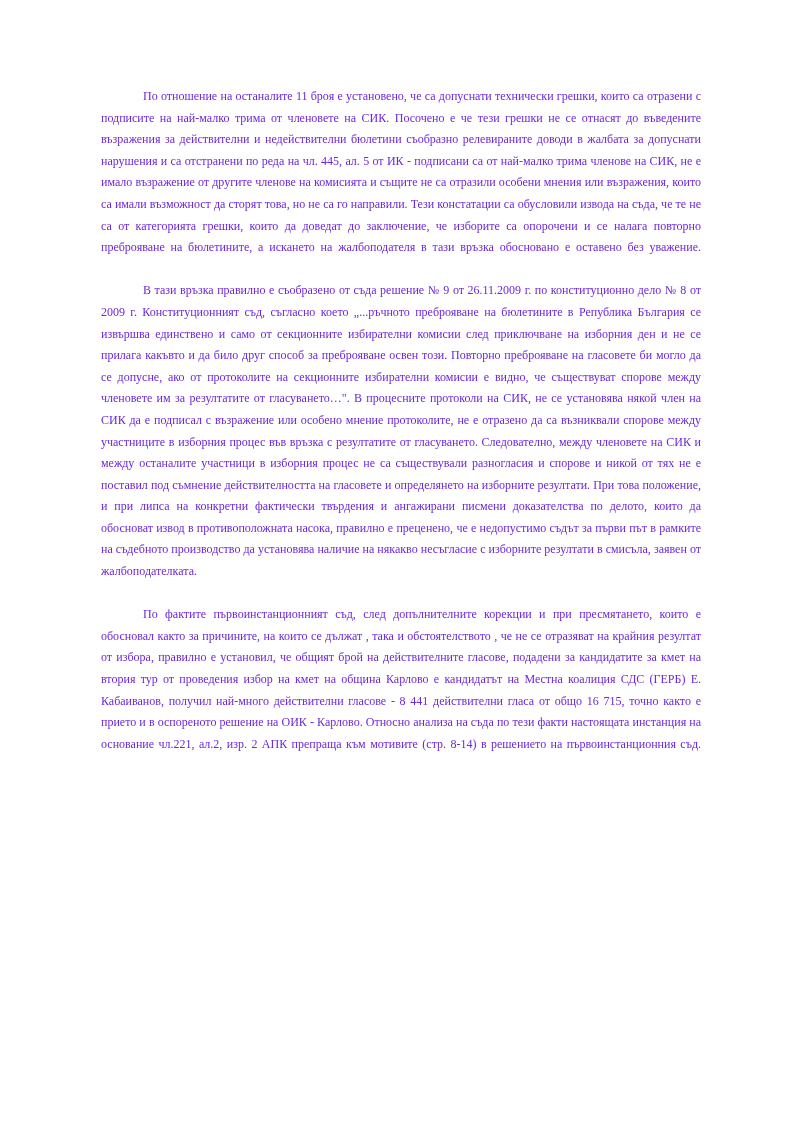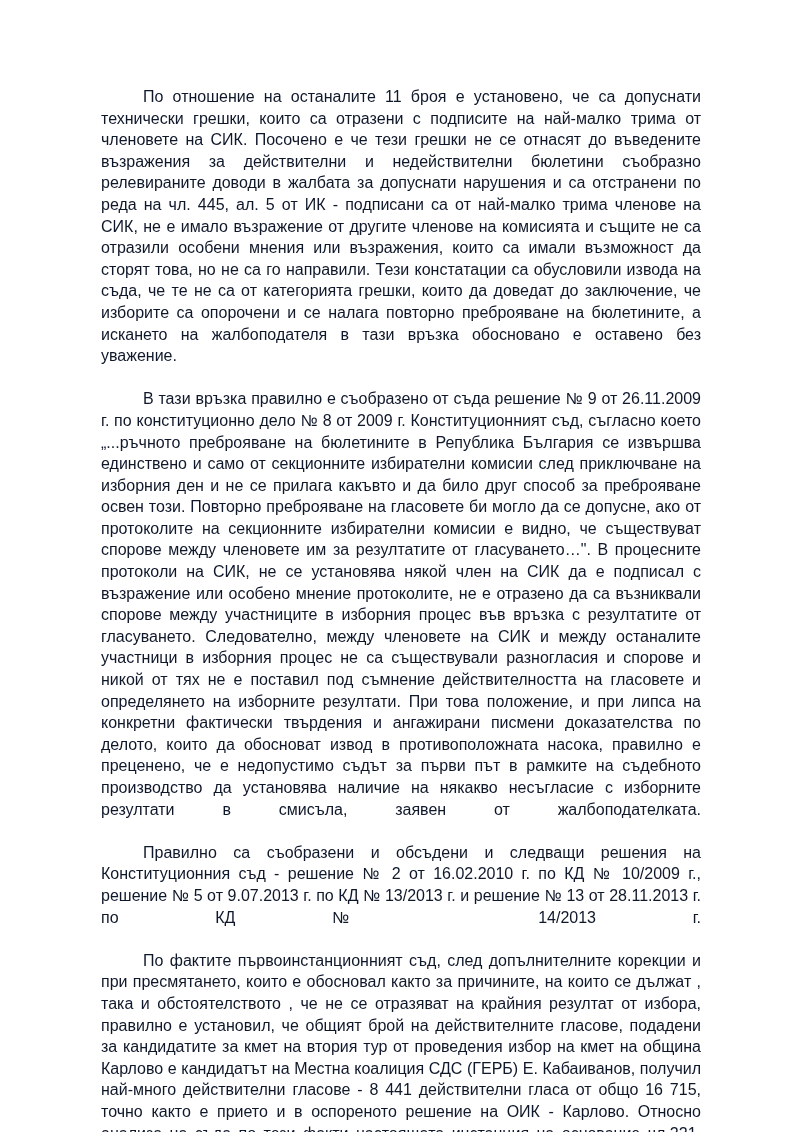--- a/index.html
+++ b/index.html
@@ -27,41 +27,40 @@
     top: 86px;
     width: 600px;
   }
 
   .para {
     margin: 0 0 0 0;
     padding: 0;
     text-indent: 42px;
     text-align: justify;
     text-justify: inter-word;
-    font-size: 16px;
+    font-size: 12px;
     line-height: 21.6px;
-    color: #0f172a;
-    font-family: Liberation Sans, sans-serif;
+    color: #6d28d9;
+    font-family: Liberation Serif, serif;
     letter-spacing: 0px;
     word-spacing: 0px;
     hyphens: none;
     -webkit-hyphens: none;
   }
 
   
   .para::after {
     content: "";
     display: inline-block;
     width: 100%;
   }
 </style>
 </head>
 <body>
 
 <div class="page">
   <div class="doc-body">
     <p class="para">По отношение на останалите 11 броя е установено, че са допуснати технически грешки, които са отразени с подписите на най-малко трима от членовете на СИК. Посочено е че тези грешки не се отнасят до въведените възражения за действителни и недействителни бюлетини съобразно релевираните доводи в жалбата за допуснати нарушения и са отстранени по реда на чл. 445, ал. 5 от ИК - подписани са от най-малко трима членове на СИК, не е имало възражение от другите членове на комисията и същите не са отразили особени мнения или възражения, които са имали възможност да сторят това, но не са го направили. Тези констатации са обусловили извода на съда, че те не са от категорията грешки, които да доведат до заключение, че изборите са опорочени и се налага повторно преброяване на бюлетините, а искането на жалбоподателя в тази връзка обосновано е оставено без уважение.</p>
     <p class="para">В тази връзка правилно е съобразено от съда решение № 9 от 26.11.2009 г. по конституционно дело № 8 от 2009 г. Конституционният съд, съгласно което „...ръчното преброяване на бюлетините в Република България се извършва единствено и само от секционните избирателни комисии след приключване на изборния ден и не се прилага какъвто и да било друг способ за преброяване освен този. Повторно преброяване на гласовете би могло да се допусне, ако от протоколите на секционните избирателни комисии е видно, че съществуват спорове между членовете им за резултатите от гласуването…". В процесните протоколи на СИК, не се установява някой член на СИК да е подписал с възражение или особено мнение протоколите, не е отразено да са възниквали спорове между участниците в изборния процес във връзка с резултатите от гласуването. Следователно, между членовете на СИК и между останалите участници в изборния процес не са съществували разногласия и спорове и никой от тях не е поставил под съмнение действителността на гласовете и определянето на изборните резултати. При това положение, и при липса на конкретни фактически твърдения и ангажирани писмени доказателства по делото, които да обосноват извод в противоположната насока, правилно е преценено, че е недопустимо съдът за първи път в рамките на съдебното производство да установява наличие на някакво несъгласие с изборните резултати в смисъла, заявен от жалбоподателката.</p>
-    <p class="para">Правилно са съобразени и обсъдени и следващи решения на Конституционния съд - решение № 2 от 16.02.2010 г. по КД № 10/2009 г., решение № 5 от 9.07.2013 г. по КД № 13/2013 г. и решение № 13 от 28.11.2013 г. по КД № 14/2013 г.</p>
     <p class="para">По фактите първоинстанционният съд, след допълнителните корекции и при пресмятането, които е обосновал както за причините, на които се дължат , така и обстоятелството , че не се отразяват на крайния резултат от избора, правилно е установил, че общият брой на действителните гласове, подадени за кандидатите за кмет на втория тур от проведения избор на кмет на община Карлово е кандидатът на Местна коалиция СДС (ГЕРБ) Е. Кабаиванов, получил най-много действителни гласове - 8 441 действителни гласа от общо 16 715, точно както е прието и в оспореното решение на ОИК - Карлово. Относно анализа на съда по тези факти настоящата инстанция на основание чл.221, ал.2, изр. 2 АПК препраща към мотивите (стр. 8-14) в решението на първоинстанционния съд.</p>
 
   </div>
 </div>
 
 </body></html>

